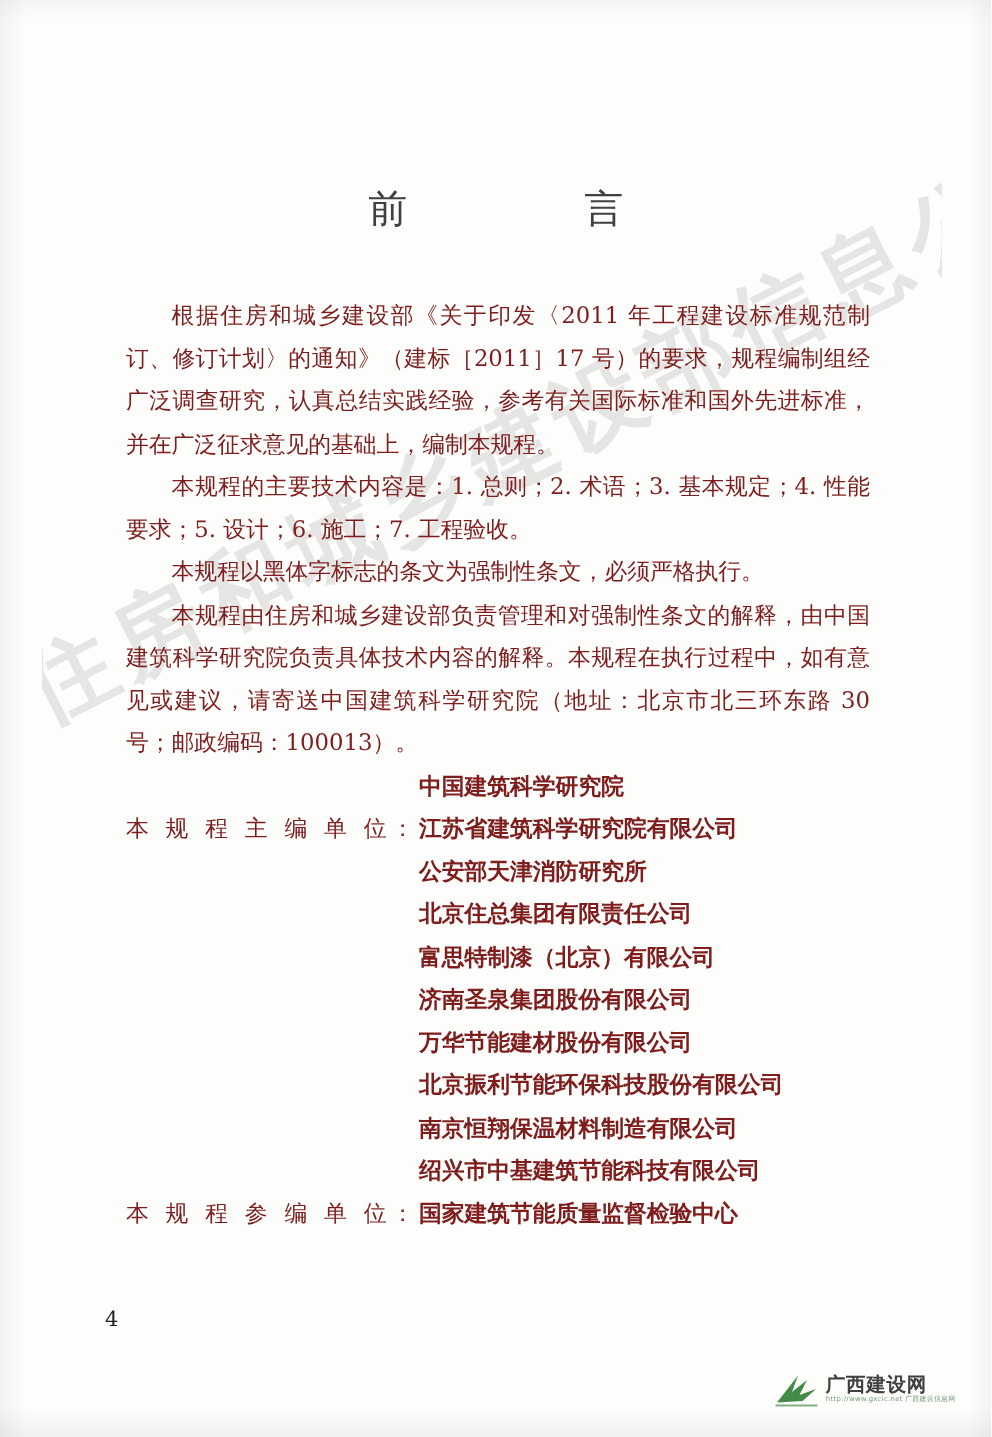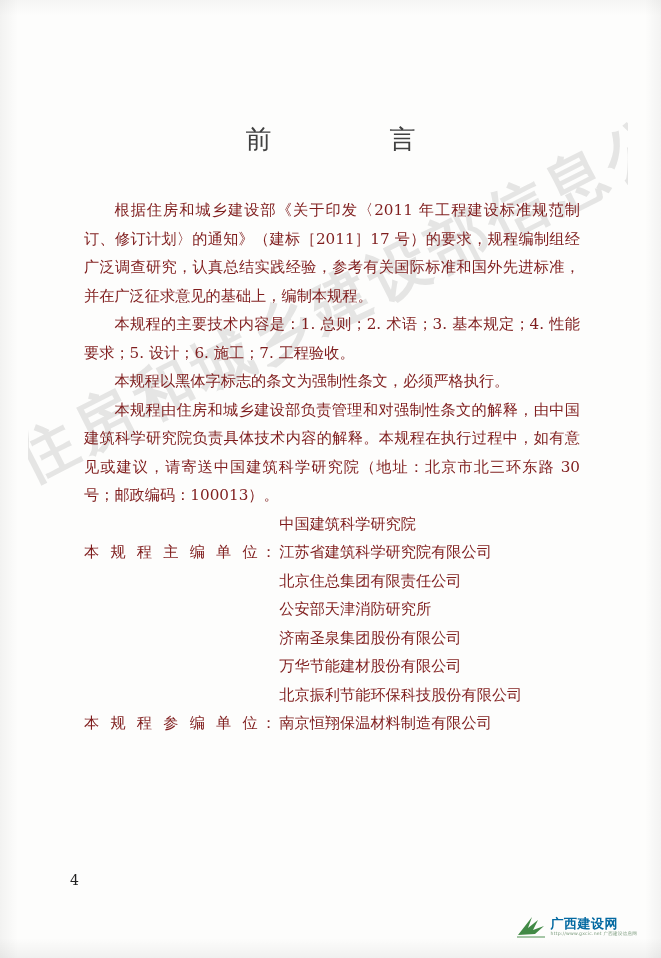--- a/index.html
+++ b/index.html
@@ -92,20 +92,21 @@
     align-items: flex-end;
     margin: 0;
   }
   .unit-label {
     flex: 0 0 auto;
     white-space: nowrap;
     letter-spacing: 3.2px;
   }
   .unit-entries {
     flex: 1 1 auto;
+    font-weight: bold;
   }
   .unit-entry {
     display: block;
   }
 
   .page-number {
     position: absolute;
     left: 70px;
     top: 872px;
     font-size: 14px;
@@ -127,21 +128,21 @@
     position: relative;
   }
   .logo-text {
     display: flex;
     flex-direction: column;
     line-height: 1;
   }
   .logo-title {
     font-family: "DejaVu Sans", "Liberation Sans", sans-serif;
     font-size: 13px;
-    color: #0369a1;
+    color: #404040;
     font-weight: 700;
     letter-spacing: 0.5px;
   }
   .logo-sub {
     font-family: "DejaVu Sans", "Liberation Sans", sans-serif;
     font-size: 4.6px;
     color: #7a9a7c;
     letter-spacing: 0.2px;
     margin-top: 2px;
   }
@@ -167,26 +168,29 @@
       <span class="unit-label">本 规 程 主 编 单 位：</span>
       <span class="unit-entries">
         <span class="unit-entry">中国建筑科学研究院</span>
         <span class="unit-entry">江苏省建筑科学研究院有限公司</span>
       </span>
     </div>
 
     <div class="unit-block">
       <span class="unit-label">本 规 程 参 编 单 位：</span>
       <span class="unit-entries">
+        <span class="unit-entry">公安部天津消防研究所</span>
         <span class="unit-entry">北京住总集团有限责任公司</span>
-        <span class="unit-entry">公安部天津消防研究所</span>
+        <span class="unit-entry">富思特制漆（北京）有限公司</span>
         <span class="unit-entry">济南圣泉集团股份有限公司</span>
         <span class="unit-entry">万华节能建材股份有限公司</span>
         <span class="unit-entry">北京振利节能环保科技股份有限公司</span>
         <span class="unit-entry">南京恒翔保温材料制造有限公司</span>
+        <span class="unit-entry">绍兴市中基建筑节能科技有限公司</span>
+        <span class="unit-entry">国家建筑节能质量监督检验中心</span>
       </span>
     </div>
   </div>
 
   <div class="page-number">4</div>
 
   <div class="logo">
     <span class="logo-mark">
       <svg width="30" height="26" viewBox="0 0 30 26" xmlns="http://www.w3.org/2000/svg">
         <path d="M2 21 L16 3 L12 14 L22 6 L17 16 L28 12 L19 20 Z" fill="#2e7d32" opacity="0.9"></path>

